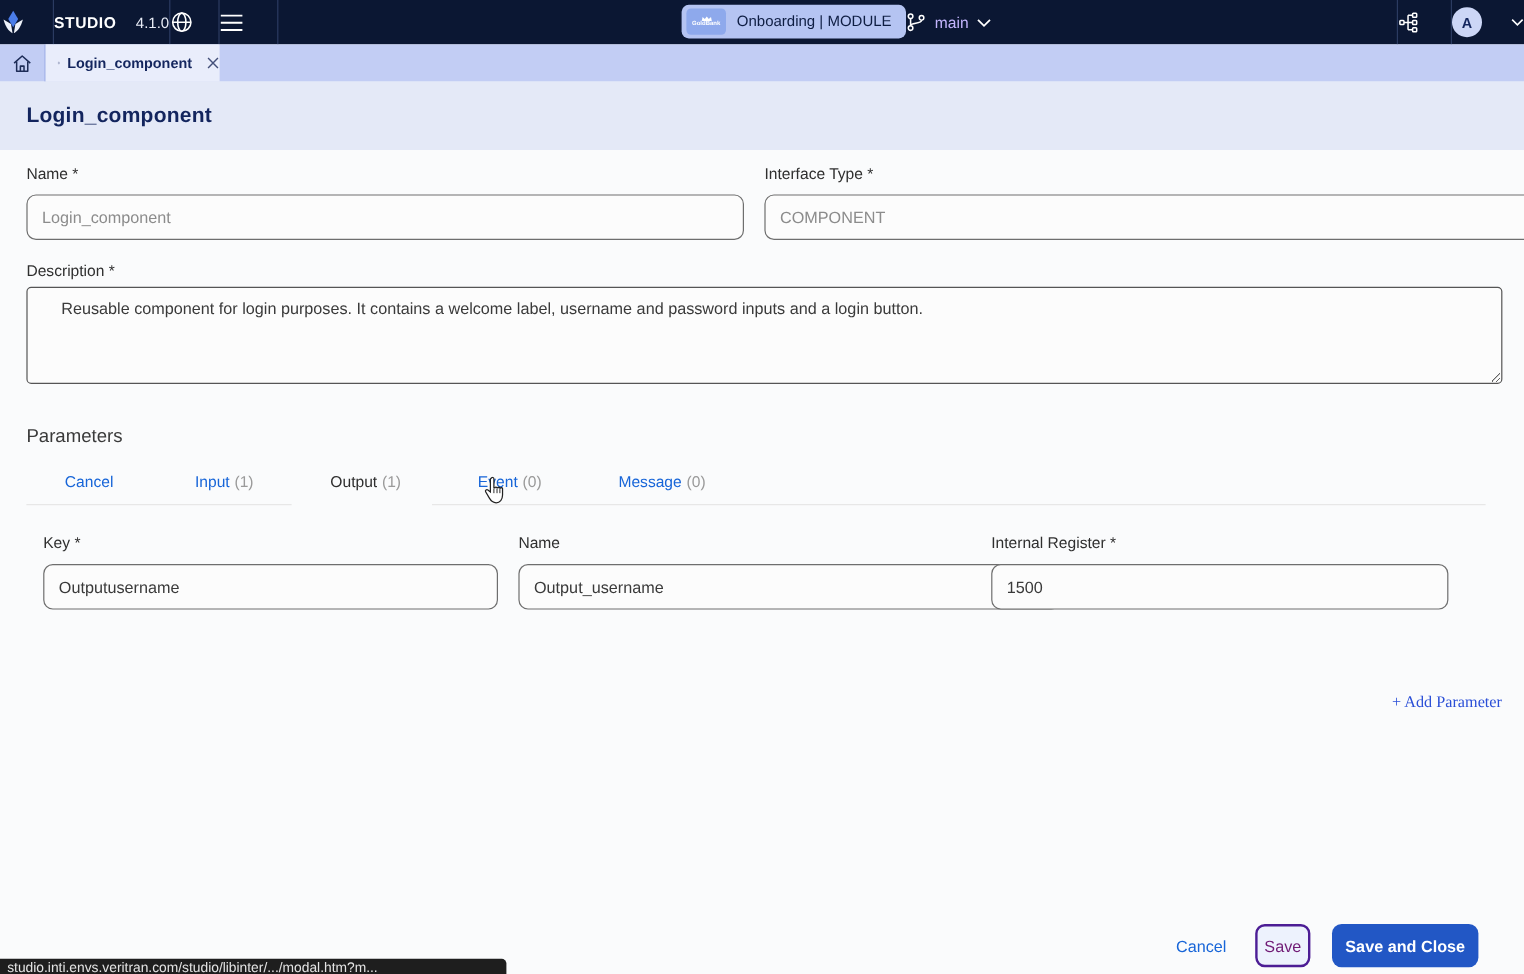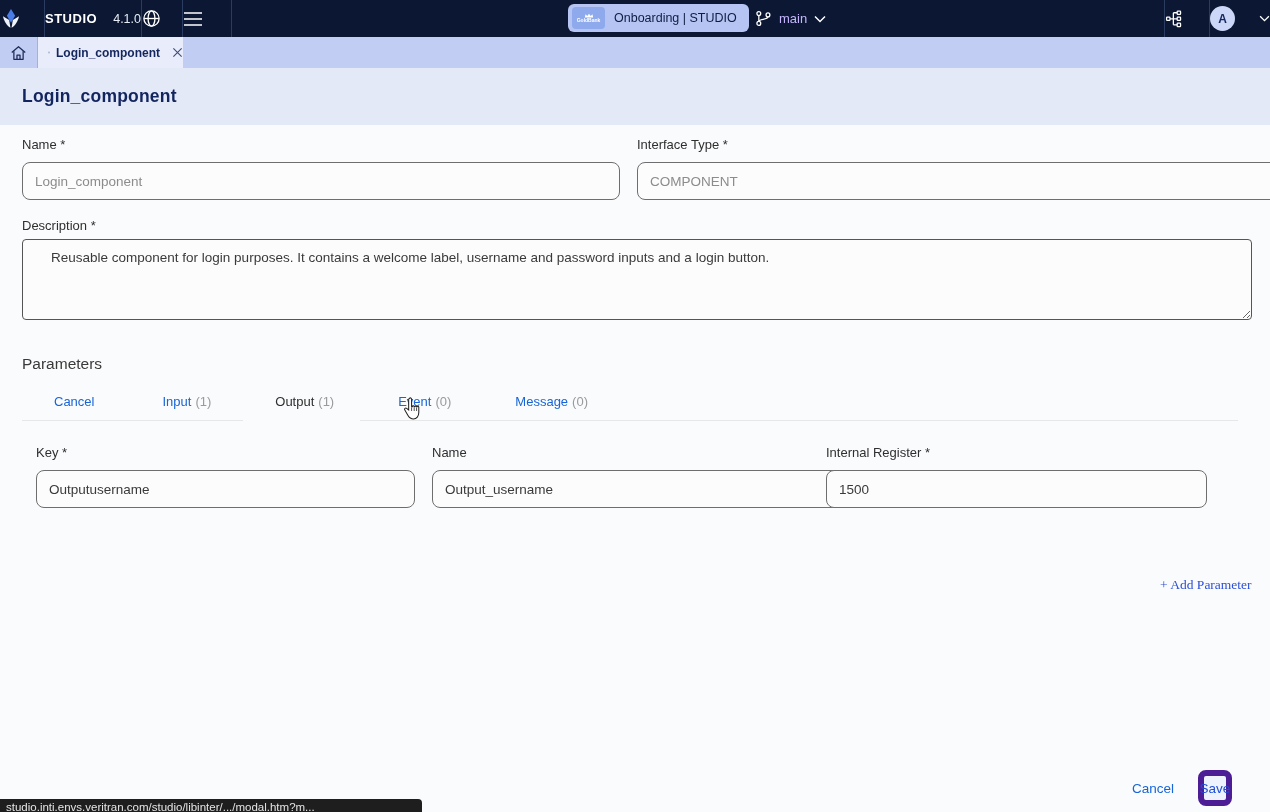--- a/index.html
+++ b/index.html
@@ -59,21 +59,21 @@
   .tu-left { left:22px; width:221px; }
   .tu-right { left:360px; width:878px; }
 
   
   .add-param { position:absolute; left:1160px; top:577px; font-family:"Liberation Serif",serif; font-size:13.5px; color:#2b4fd7; cursor:pointer; }
 
   
   .footer { position:absolute; right:38px; bottom:6px; display:flex; align-items:center; gap:18px; }
   .link-btn { color:#1765d8; font-size:13.5px; cursor:pointer; padding:8px 6px; }
   .btn { height:36px; border-radius:8px; font-size:13.5px; font-family:"Liberation Sans",sans-serif; cursor:pointer; display:flex; align-items:center; justify-content:center; }
-  .btn-outline { width:34px; background:#edf2fd; border:6px solid #4c1d95; color:#1d4ed8; }
+  .btn-outline { width:46px; background:#edf2fd; border:2px solid #4c1d95; color:#701a75; }
   .btn-primary { width:122px; background:#2257c5; border:none; color:#fff; font-weight:bold; }
 
   
   .status-tip { position:absolute; left:0; bottom:0; width:422px; height:13px; background:#1e1e1e; border-top-right-radius:4px; color:#e4e4e4; font-size:11.5px; padding:2px 8px 0 6px; overflow:hidden; white-space:nowrap; }
 
   
   .cursor { position:absolute; left:402px; top:397px; pointer-events:none; z-index:50; }
 </style>
 </head>
 <body>
@@ -110,21 +110,21 @@
     <div class="nav-div"></div>
 
     <div class="nav-center">
       <div class="ctx-badge">
         <div class="ctx-logo">
           <svg width="10" height="5" viewBox="0 0 12 6">
             <path d="M1 5.5 L1.8 1.5 L4 3.5 L6 0.8 L8 3.5 L10.2 1.5 L11 5.5 Z" fill="#fff"></path>
           </svg>
           <span class="ctx-logo-text">GoldBank</span>
         </div>
-        <span class="ctx-label">Onboarding | STUDIO</span>
+        <span class="ctx-label">Onboarding | MODULE</span>
       </div>
     </div>
 
     <div class="branch-sel">
       <svg width="17" height="17" viewBox="0 0 16 16" fill="none" stroke="#fff" stroke-width="1.2">
         <circle cx="3.6" cy="3.4" r="1.8"></circle>
         <circle cx="3.6" cy="12.6" r="1.8"></circle>
         <circle cx="12.2" cy="4.6" r="1.8"></circle>
         <path d="M3.6 5.2 V10.8 M12.2 6.4 C12.2 9.4 3.6 8.2 3.6 10.8"></path>
       </svg>
@@ -224,20 +224,21 @@
   <input class="finput" style="left: 432px; top: 470px; width: 452px;" value="Output_username">
 
   <label class="flabel" style="left:826px; top:445px;">Internal Register *</label>
   <input class="finput" style="left: 826px; top: 470px; width: 381px;" value="1500">
 
   <div class="add-param">+ Add Parameter</div>
 
   <div class="footer">
     <span class="link-btn">Cancel</span>
     <button class="btn btn-outline">Save</button>
+    <button class="btn btn-primary">Save and Close</button>
   </div>
 
   <div class="status-tip">studio.inti.envs.veritran.com/studio/libinter/.../modal.htm?m...</div>
 
   <div class="cursor">
     <svg width="19" height="24" viewBox="0 0 24 30">
       <path d="M9.4 1.6 C10.4 0.4 12.1 0.9 12.1 2.6 L12.1 12 L13 12 C13 10.7 15.4 10.7 15.4 12 L16.2 12 C16.2 10.9 18.4 10.9 18.4 12.2 L19.2 12.2 C19.2 11.2 21.2 11.3 21.2 12.6 L21.2 19.5 C21.2 24 18.5 27.6 14.5 27.6 C10.8 27.6 9.2 26 7.2 22.5 L3.4 16 C2.6 14.6 4.4 13.2 5.8 14.2 L8.4 16.2 L8.4 3 C8.4 2.3 8.9 2 9.4 1.6 Z" fill="#fff" stroke="#222" stroke-width="1.3"></path>
       <path d="M12.1 13 V17.5 M15.4 13 V17.5 M18.4 13.2 V17.5" stroke="#222" stroke-width="1" fill="none"></path>
     </svg>
   </div>

